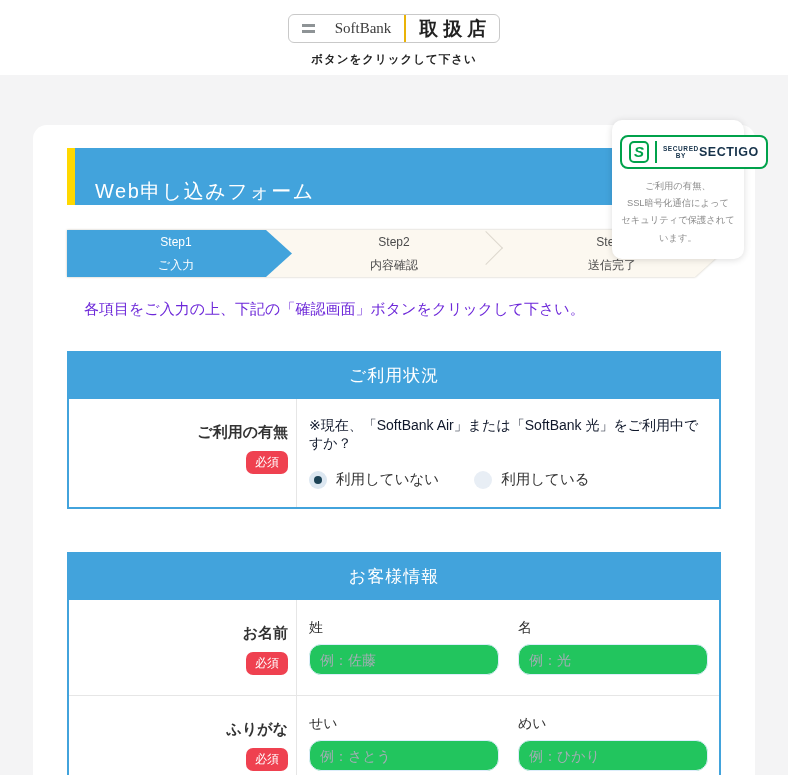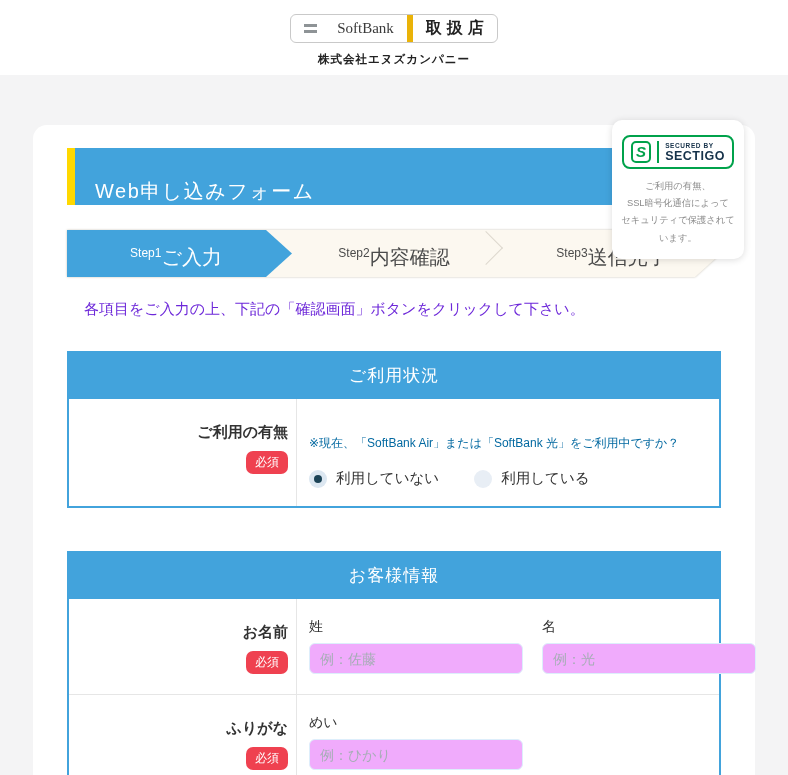--- a/index.html
+++ b/index.html
@@ -15,41 +15,41 @@
   .top-band { background:#fff; height:75px; text-align:center; padding-top:13px; }
   .logo-box {
     display:inline-flex; align-items:stretch; border:1px solid #c9c9c9;
     border-radius:6px; height:29px; background:#fff;
   }
   .logo-left { display:flex; align-items:center; gap:20px; padding:0 13px; }
   .sb-bars { display:inline-flex; flex-direction:column; gap:3px; }
   .sb-bars i { display:block; width:13px; height:3px; background:#8e9396; }
   .sb-word { font-family:"Liberation Serif","DejaVu Serif",serif; font-size:15px; color:#3b3b3b; }
   .logo-right {
-    display:flex; align-items:center; border-left:6px solid #eab308;
-    padding:0 8px 0 13px; font-size:16px; font-weight:bold; letter-spacing:5px; color:#222;
+    display:flex; align-items:center; border-left:2px solid #eab308;
+    padding:0 8px 0 13px; font-size:19px; font-weight:bold; letter-spacing:5px; color:#222;
   }
   .company { margin-top:9px; font-size:11.5px; font-weight:bold; letter-spacing:1px; color:#222; }
 
   
   .badge {
     position:absolute; top:120px; right:44px; width:132px; z-index:20;
     background:#fff; border-radius:10px; box-shadow:0 1px 7px rgba(0,0,0,.14);
     padding:15px 8px 12px; text-align:center; cursor:pointer;
   }
   .seal {
     display:inline-flex; align-items:center; gap:6px;
     border:2px solid #00a24b; border-radius:8px; padding:4px 7px; background:#fff;
   }
   .s-glyph {
     font-weight:800; font-style:italic; font-size:15px; color:#00a24b;
     border:2px solid #00a24b; border-radius:5px; padding:0 3px; line-height:18px;
   }
   .seal-divider { width:2px; height:22px; background:#00a24b; }
-  .seal-text { display:flex; flex-direction:column; align-items:flex-start; }
+  .seal-text { display:flex; flex-direction:row; align-items:flex-start; }
   .secured-by { font-size:6.5px; font-weight:bold; letter-spacing:.6px; color:#16324a; }
   .sectigo { font-size:12.5px; font-weight:800; letter-spacing:.5px; color:#16324a; }
   .badge-lines { margin-top:9px; font-size:9.3px; color:#8b8b8b; line-height:1.85; }
 
   
   .card {
     width:722px; margin:50px auto 0; background:#fff; border-radius:14px;
     padding:23px 34px 40px; height:1000px; position:relative; z-index:1;
   }
 
@@ -68,25 +68,25 @@
   .active-arrow {
     position:absolute; left:0; top:0; bottom:0; width:calc(33.333% + 7px);
     background:#42a3dc;
     clip-path:polygon(0 0, calc(100% - 26px) 0, 100% 50%, calc(100% - 26px) 100%, 0 100%);
   }
   .sep-chevron {
     position:absolute; left:calc(66.666% - 29px); top:6px; width:24px; height:24px;
     border-top:1px solid #ddd8ce; border-right:1px solid #ddd8ce; transform:rotate(45deg);
   }
   .step {
-    flex:1; position:relative; z-index:2; display:flex; flex-direction:row;
+    flex:1; position:relative; z-index:2; display:flex; flex-direction:column;
     align-items:center; justify-content:center; line-height:1.25; cursor:default;
   }
   .step .step-no { font-size:12px; }
-  .step .step-label { font-size:20px;margin-top:8px; }
+  .step .step-label { font-size:12px;margin-top:8px; }
   .step.active { color:#fff; }
   .step.inactive { color:#4b4b4b; }
 
   .instruction { margin:23px 0 0 17px; font-size:15px; color:#6d28d9; }
 
   
   .tbl { border:2px solid #42a3dc; margin-top:32px; background:#fff; }
   .tbl--customer { margin-top:43px; }
   .tbl-header {
     background:#42a3dc; color:#fff; text-align:center;
@@ -98,54 +98,54 @@
     width:228px; flex:0 0 228px; border-right:1px solid #e6e6e6;
     text-align:right; padding:24px 8px 20px 0;
   }
   .lbl { font-size:15px; font-weight:bold; color:#333; }
   .req {
     display:inline-block; margin-top:9px; background:#ef4150; color:#fff;
     font-size:12px; padding:3px 9px; border-radius:7px;
   }
   .cell-input { flex:1; padding:12px 16px 18px 12px; }
 
-  .question { margin-top:24px; font-size:12px; color:#0369a1; }
+  .question { margin-top:6px; font-size:14px; color:#0f172a; }
   .radio-row { margin-top:17px; display:flex; gap:35px; align-items:center; }
   .radio { display:inline-flex; align-items:center; gap:9px; font-size:14.5px; color:#333; cursor:pointer; }
   .rdot { width:18px; height:18px; border-radius:50%; background:#e8eef5; position:relative; flex:0 0 18px; }
   .rdot.selected { background:#dce7f1; }
   .rdot.selected::after {
     content:""; position:absolute; left:5px; top:5px; width:8px; height:8px;
     border-radius:50%; background:#1c4356;
   }
 
   .fields { display:flex; gap:19px; }
   .flabel { font-size:14px; color:#333; margin:7px 0 7px; }
   .txt {
-    width:214px; height:31px; background:#f0abfc; border:1px solid #ddeefb;
-    border-radius:6px; padding:0 10px; font-size:14px; color:#333;
+    width:190px; height:31px; background:#22c55e; border:1px solid #ddeefb;
+    border-radius:12px; padding:0 10px; font-size:14px; color:#333;
     font-family:"Liberation Sans","DejaVu Sans",sans-serif;
   }
   .txt::placeholder { color:#a5adb5; }
 </style>
 </head>
 <body>
 
 <header class="top-band">
   <div class="logo-box">
     <span class="logo-left">
       <span class="sb-bars">
           <i></i>
           <i></i>
         </span>
       <span class="sb-word">SoftBank</span>
     </span>
     <span class="logo-right">取扱店</span>
   </div>
-  <div class="company">株式会社エヌズカンパニー</div>
+  <div class="company">ボタンをクリックして下さい</div>
 </header>
 
 <div class="badge">
   <div class="seal">
     <span class="s-glyph">S</span>
     <span class="seal-divider"></span>
     <span class="seal-text">
       <span class="secured-by">SECURED BY</span>
       <span class="sectigo">SECTIGO</span>
     </span>
@@ -230,20 +230,24 @@
     </div>
 
     <div class="tbl-row">
       <div class="cell-label">
         <div class="lbl">ふりがな</div>
         <span class="req">必須</span>
       </div>
       <div class="cell-input">
         <div class="fields">
           <div class="field">
+            <div class="flabel">せい</div>
+            <input class="txt" type="text" placeholder="例：さとう" style="">
+          </div>
+          <div class="field">
             <div class="flabel">めい</div>
             <input class="txt" type="text" placeholder="例：ひかり" style="">
           </div>
         </div>
       </div>
     </div>
 
   </section>
 
 </main>

